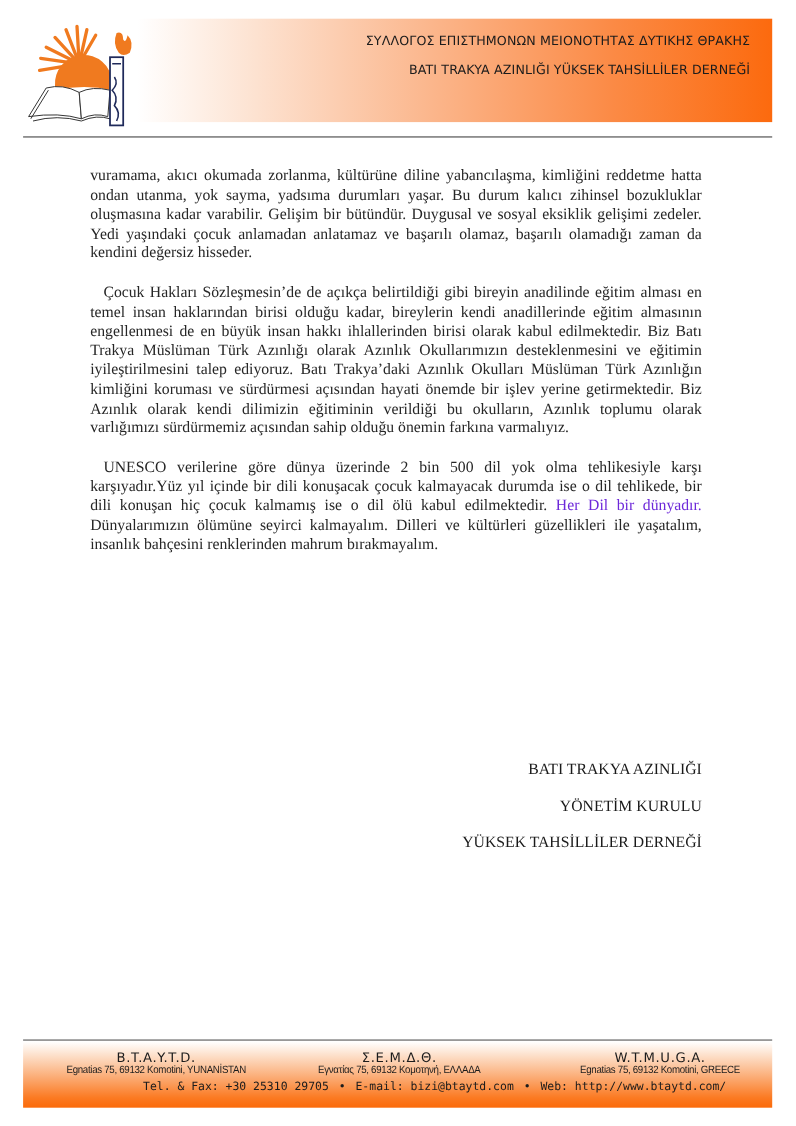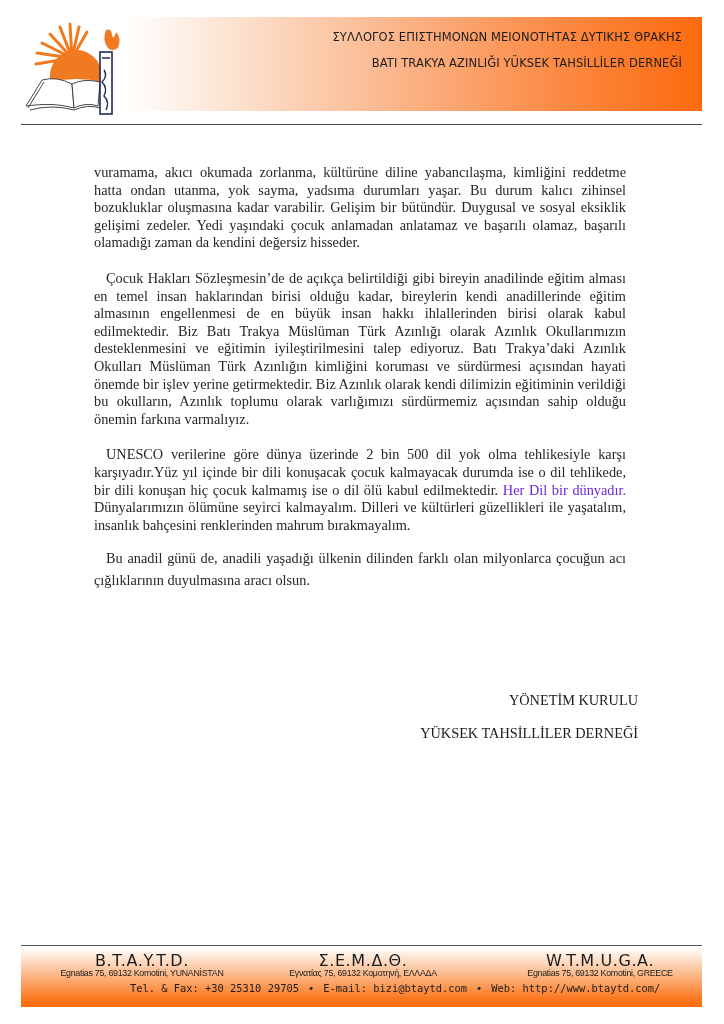--- a/index.html
+++ b/index.html
@@ -58,21 +58,21 @@
   .content {
     position: absolute;
     left: 82px;
     top: 152px;
     width: 556px;
     font-size: 14.3px;
     line-height: 17.6px;
     color: #262626;
   }
   .content p {
-    margin: 12px;
+    margin: 0;
     text-align: justify;
     text-indent: 0;
   }
   .content p.indent {
     text-indent: 12px;
   }
   .p1 { }
   .p2 { margin-top: 18px !important; }
   .p3 { margin-top: 18px !important; }
   .p4 { margin-top: 18px !important; line-height: 21.5px; }
@@ -111,21 +111,21 @@
   }
   .footer-col {
     position: absolute;
     top: 955px;
     text-align: center;
     font-family: "Liberation Sans", sans-serif;
     color: #1c1c1c;
   }
   .footer-col .abbr {
     font-family: "DejaVu Sans", sans-serif;
-    font-size: 16px;
+    font-size: 12px;
     letter-spacing: 0.6px;
     line-height: 12px;
   }
   .footer-col .addr {
     font-family: "Liberation Sans", sans-serif;
     font-size: 9.6px;
     line-height: 12px;
     letter-spacing: -0.3px;
     white-space: nowrap;
     transform: scaleX(0.92);
@@ -185,24 +185,24 @@
 <div class="header-lines">
   <div>ΣΥΛΛΟΓΟΣ ΕΠΙΣΤΗΜΟΝΩΝ ΜΕΙΟΝΟΤΗΤΑΣ ΔΥΤΙΚΗΣ ΘΡΑΚΗΣ</div>
   <div>BATI TRAKYA AZINLIĞI YÜKSEK TAHSİLLİLER DERNEĞİ</div>
 </div>
 <div class="header-rule"></div>
 
 <div class="content">
   <p class="p1">vuramama, akıcı okumada zorlanma, kültürüne diline yabancılaşma, kimliğini reddetme hatta ondan utanma, yok sayma, yadsıma durumları yaşar. Bu durum kalıcı zihinsel bozukluklar oluşmasına kadar varabilir. Gelişim bir bütündür. Duygusal ve sosyal eksiklik gelişimi zedeler. Yedi yaşındaki çocuk anlamadan anlatamaz ve başarılı olamaz, başarılı olamadığı zaman da kendini değersiz hisseder.</p>
   <p class="p2 indent">Çocuk Hakları Sözleşmesin’de de açıkça belirtildiği gibi bireyin anadilinde eğitim alması en temel insan haklarından birisi olduğu kadar, bireylerin kendi anadillerinde eğitim almasının engellenmesi de en büyük insan hakkı ihlallerinden birisi olarak kabul edilmektedir. Biz Batı Trakya Müslüman Türk Azınlığı olarak Azınlık Okullarımızın desteklenmesini ve eğitimin iyileştirilmesini talep ediyoruz.  Batı Trakya’daki Azınlık Okulları Müslüman Türk Azınlığın kimliğini koruması ve sürdürmesi açısından hayati önemde bir işlev yerine getirmektedir. Biz Azınlık olarak kendi dilimizin eğitiminin verildiği bu okulların, Azınlık toplumu olarak varlığımızı sürdürmemiz açısından sahip olduğu önemin farkına varmalıyız.</p>
   <p class="p3 indent"><span>UNESCO verilerine göre dünya üzerinde 2 bin 500 dil yok olma tehlikesiyle karşı karşıyadır.Yüz yıl içinde bir dili konuşacak çocuk kalmayacak durumda ise o dil tehlikede, bir dili konuşan hiç çocuk kalmamış ise o dil ölü kabul edilmektedir. </span><span class="emph">Her Dil bir dünyadır.</span><span> Dünyalarımızın ölümüne seyirci kalmayalım. Dilleri ve kültürleri güzellikleri ile yaşatalım, insanlık bahçesini renklerinden mahrum bırakmayalım.</span></p>
-  <p class="p5 indent">Bu anadil günü de, anadili yaşadığı ülkenin dilinden farklı olan milyonlarca çocuğun acı çığlıklarının duyulmasına aracı olsun.</p>
 </div>
 
 <div class="signature">
+  <div>BATI TRAKYA AZINLIĞI</div>
   <div>YÖNETİM KURULU</div>
   <div>YÜKSEK TAHSİLLİLER DERNEĞİ</div>
 </div>
 
 <div class="footer-rule"></div>
 <div class="footer-band"></div>
 
 <div class="footer-col fc1">
   <div class="abbr">B.T.A.Y.T.D.</div>
   <div class="addr">Egnatias 75, 69132 Komotini, YUNANİSTAN</div>

